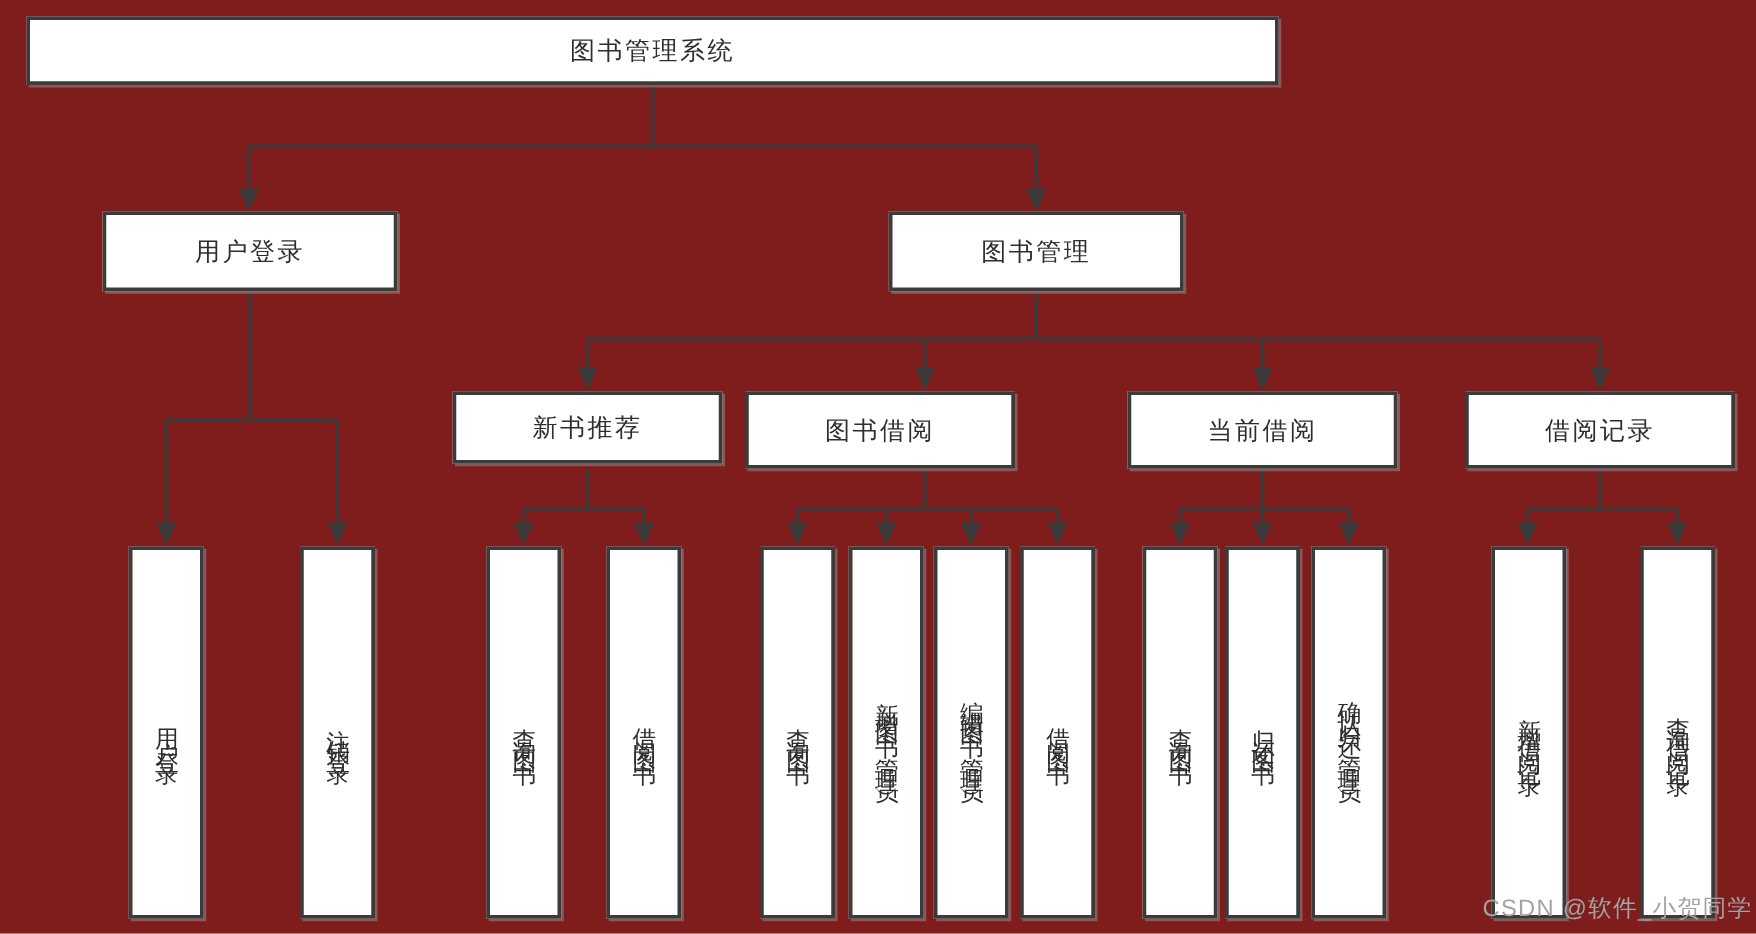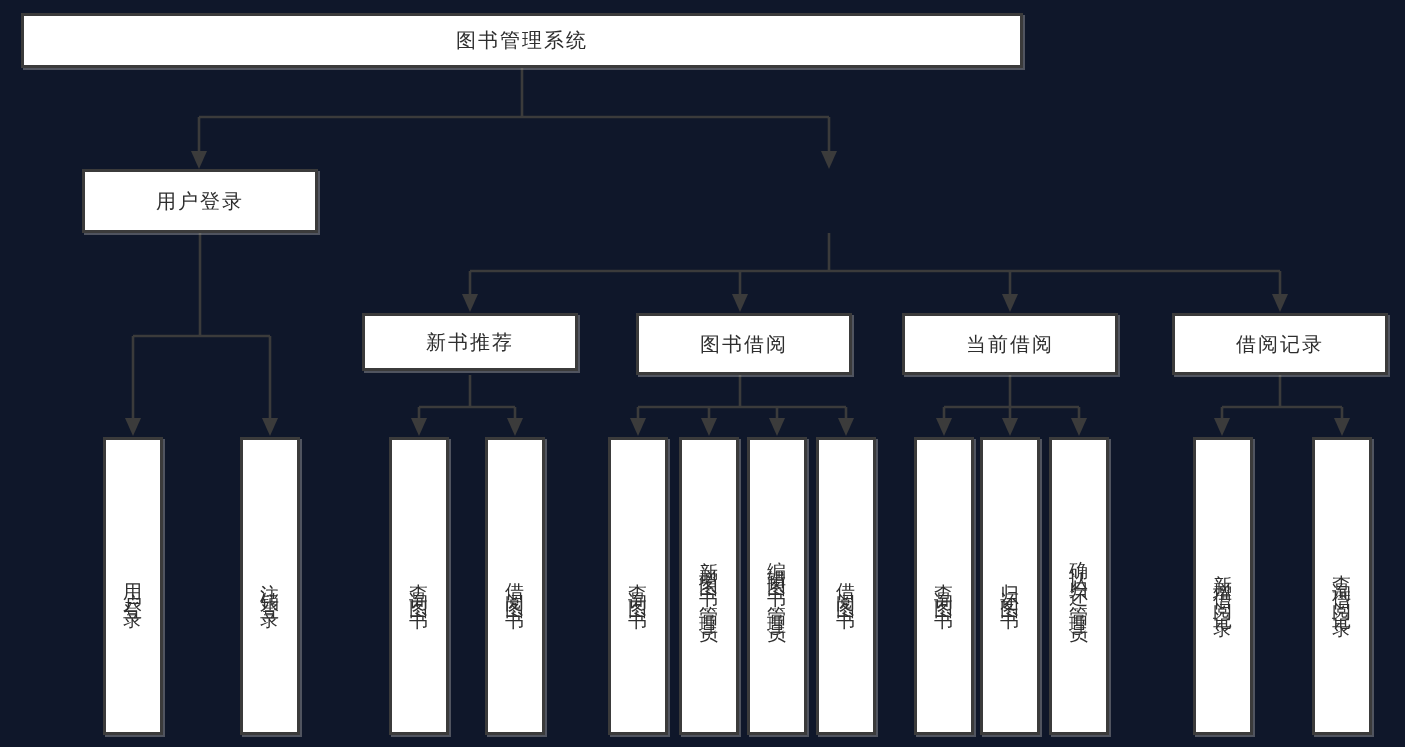--- a/index.html
+++ b/index.html
@@ -1,17 +1,17 @@
 <!DOCTYPE html>
 <html><head>
 <meta charset="utf-8">
 <style>
   html,body{margin:0;padding:0;background:#ffffff;}
   #stage{
-    position:relative;width:1405px;height:747px;background:#0f172a;overflow:hidden;
+    position:relative;width:1405px;height:747px;background:#7f1d1d;overflow:hidden;
     font-family:"Liberation Sans","DejaVu Sans",sans-serif;color:#2e2e2e;
   }
   .box{
     position:absolute;background:#ffffff;border:3px solid #3b3b3b;box-sizing:border-box;
     display:flex;align-items:center;justify-content:center;
     font-size:20px;color:#2e2e2e;letter-spacing:2px;
     box-shadow:2px 2px 0 rgba(160,160,160,.45);
     z-index:2;
   }
   .v-box{
@@ -75,25 +75,28 @@
     </g>
   </svg>
 
   <div class="box" style="left:21px;top:13px;width:1002px;height:55px;">
     <span>图书管理系统</span>
   </div>
 
   <div class="box" style="left:82px;top:169px;width:236px;height:64px;">
     <span>用户登录</span>
   </div>
+  <div class="box" style="left:711px;top:169px;width:236px;height:64px;">
+    <span>图书管理</span>
+  </div>
 
   <div class="box" style="left:362px;top:313px;width:216px;height:58px;">
     <span>新书推荐</span>
   </div>
-  <div class="box" style="left:636px;top:313px;width:216px;height:62px;">
+  <div class="box" style="left:596px;top:313px;width:216px;height:62px;">
     <span>图书借阅</span>
   </div>
   <div class="box" style="left:1172px;top:313px;width:216px;height:62px;">
     <span>借阅记录</span>
   </div>
   <div class="box" style="left:902px;top:313px;width:216px;height:62px;">
     <span>当前借阅</span>
   </div>
 
   <div class="box v-box" style="left:103px;top:437px;width:60px;height:298px;">
@@ -133,14 +136,15 @@
     <span class="vtxt">确认归还（管理员）</span>
   </div>
 
   <div class="box v-box" style="left:1193px;top:437px;width:60px;height:298px;">
     <span class="vtxt">新增借阅记录</span>
   </div>
   <div class="box v-box" style="left:1312px;top:437px;width:60px;height:298px;">
     <span class="vtxt">查询借阅记录</span>
   </div>
 
+  <div id="watermark">CSDN @软件_小贺同学</div>
 
 </div>
 
 </body></html>

